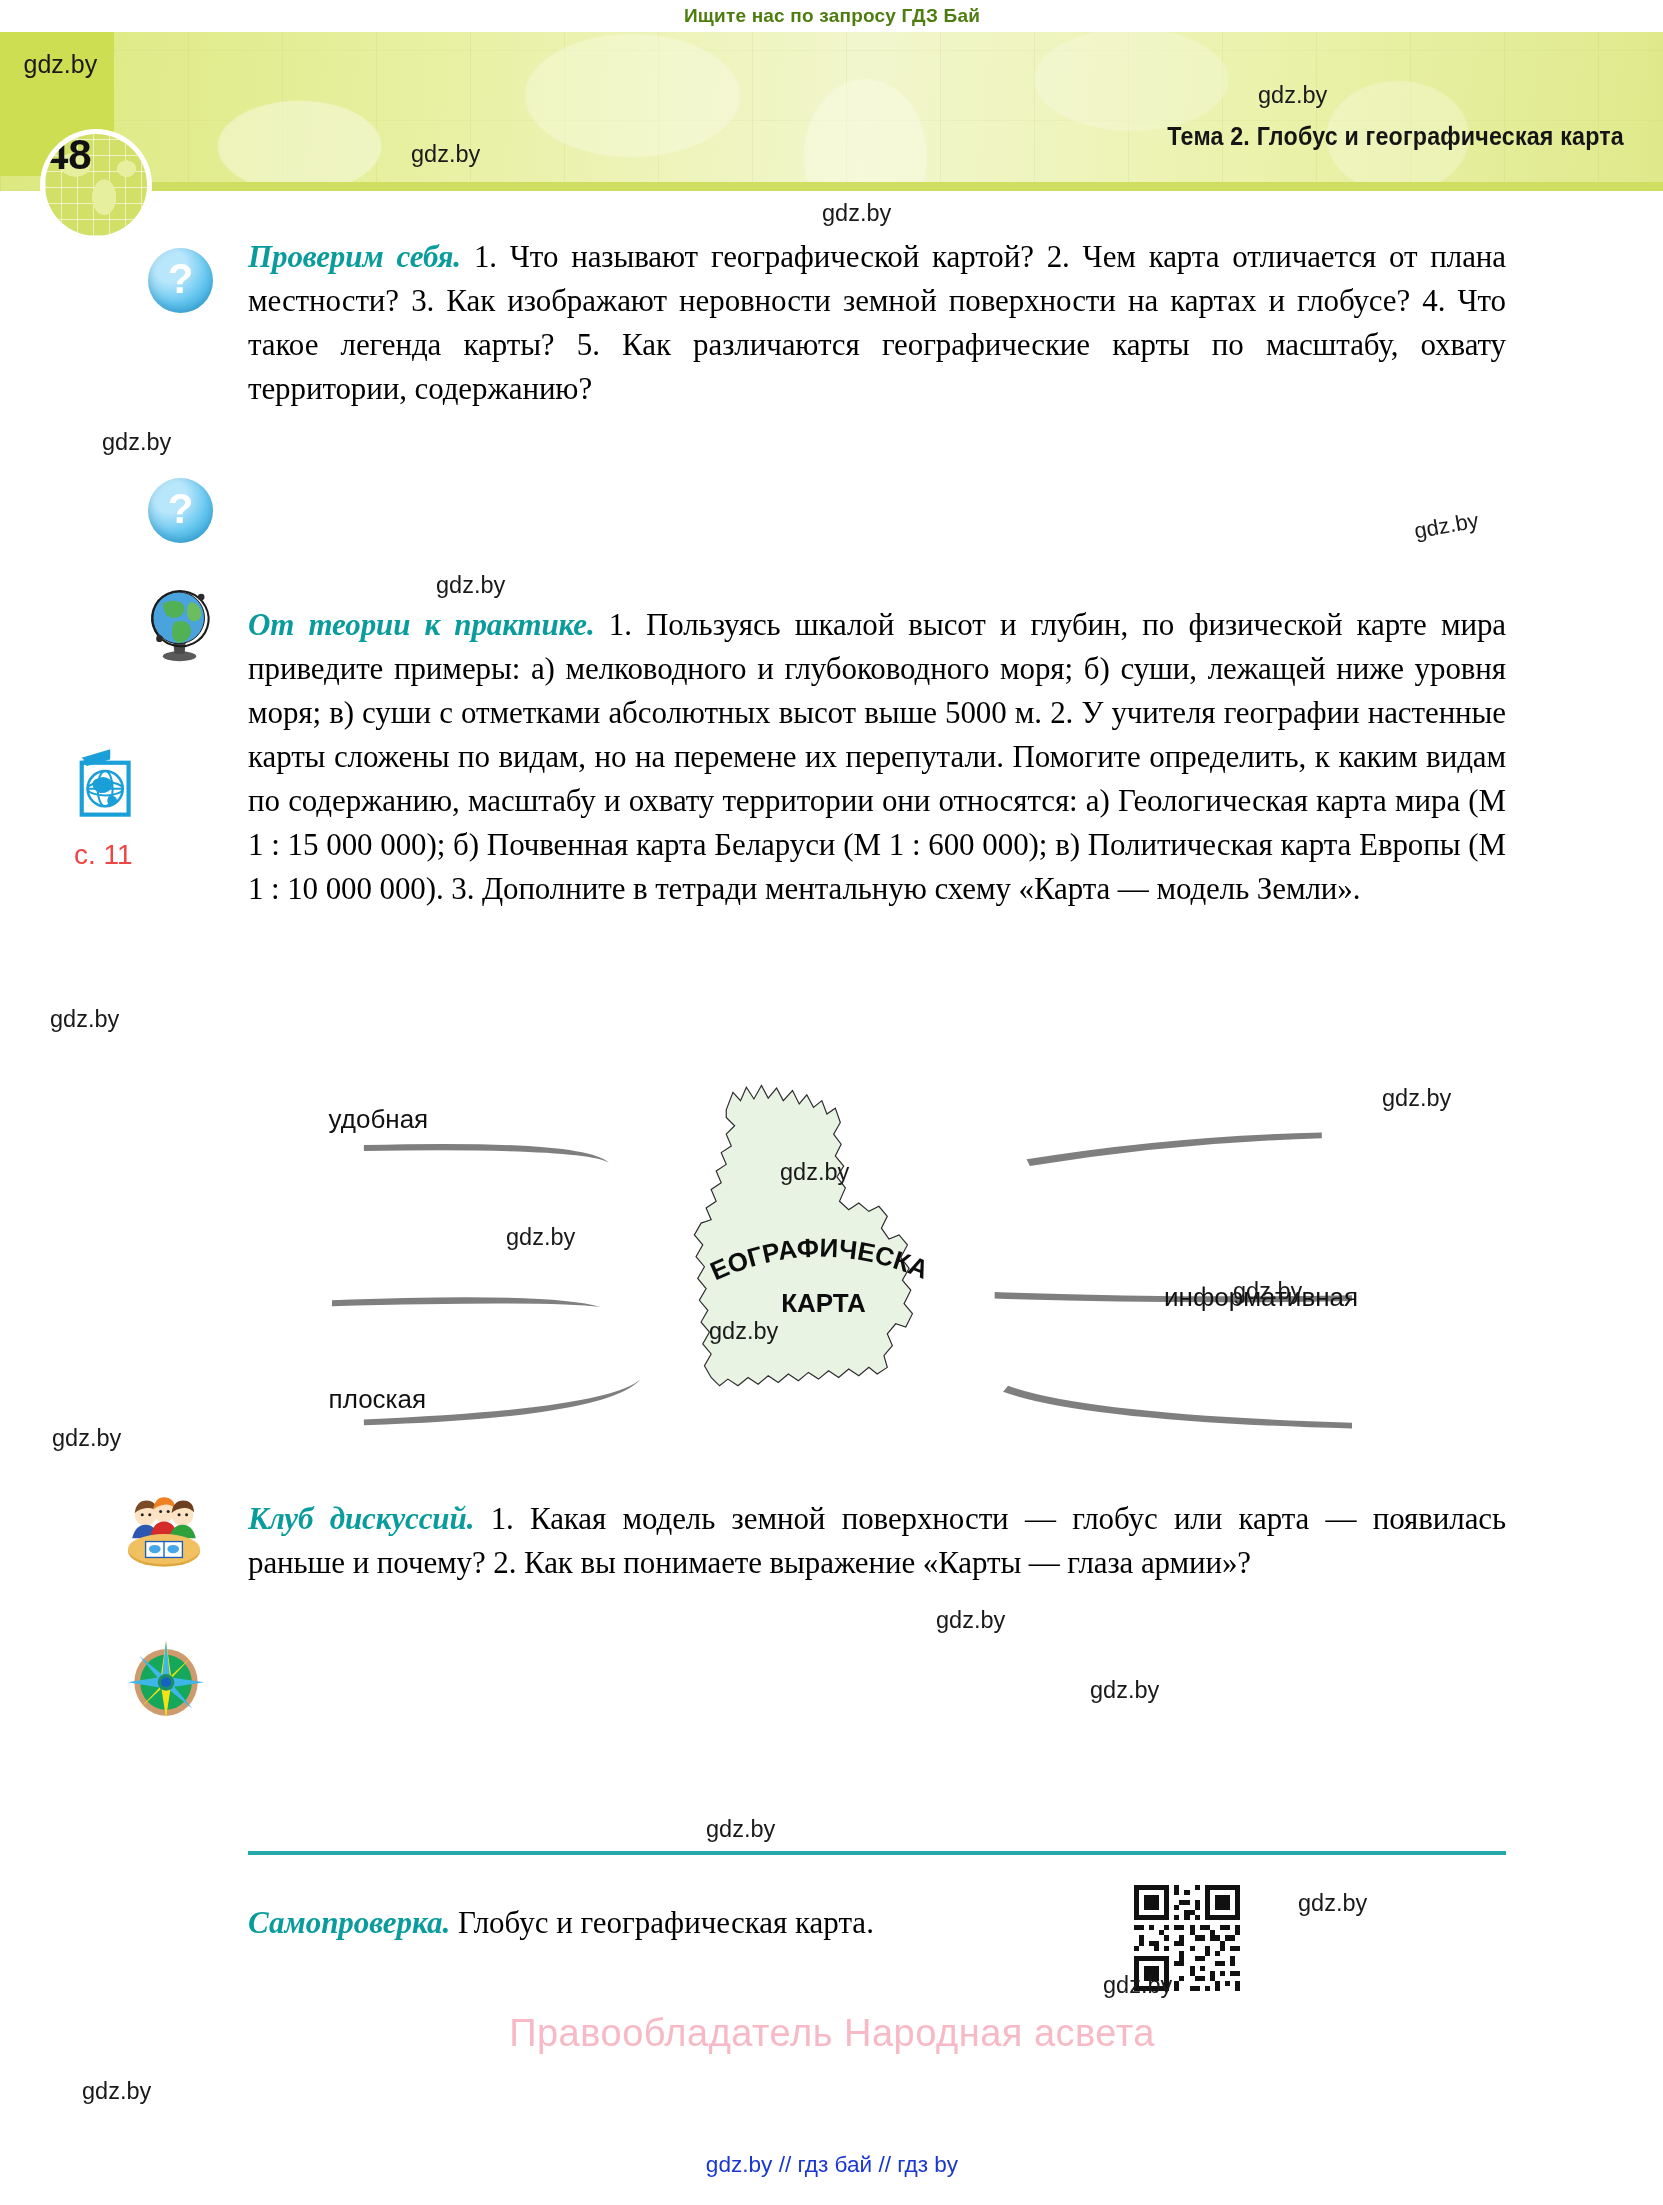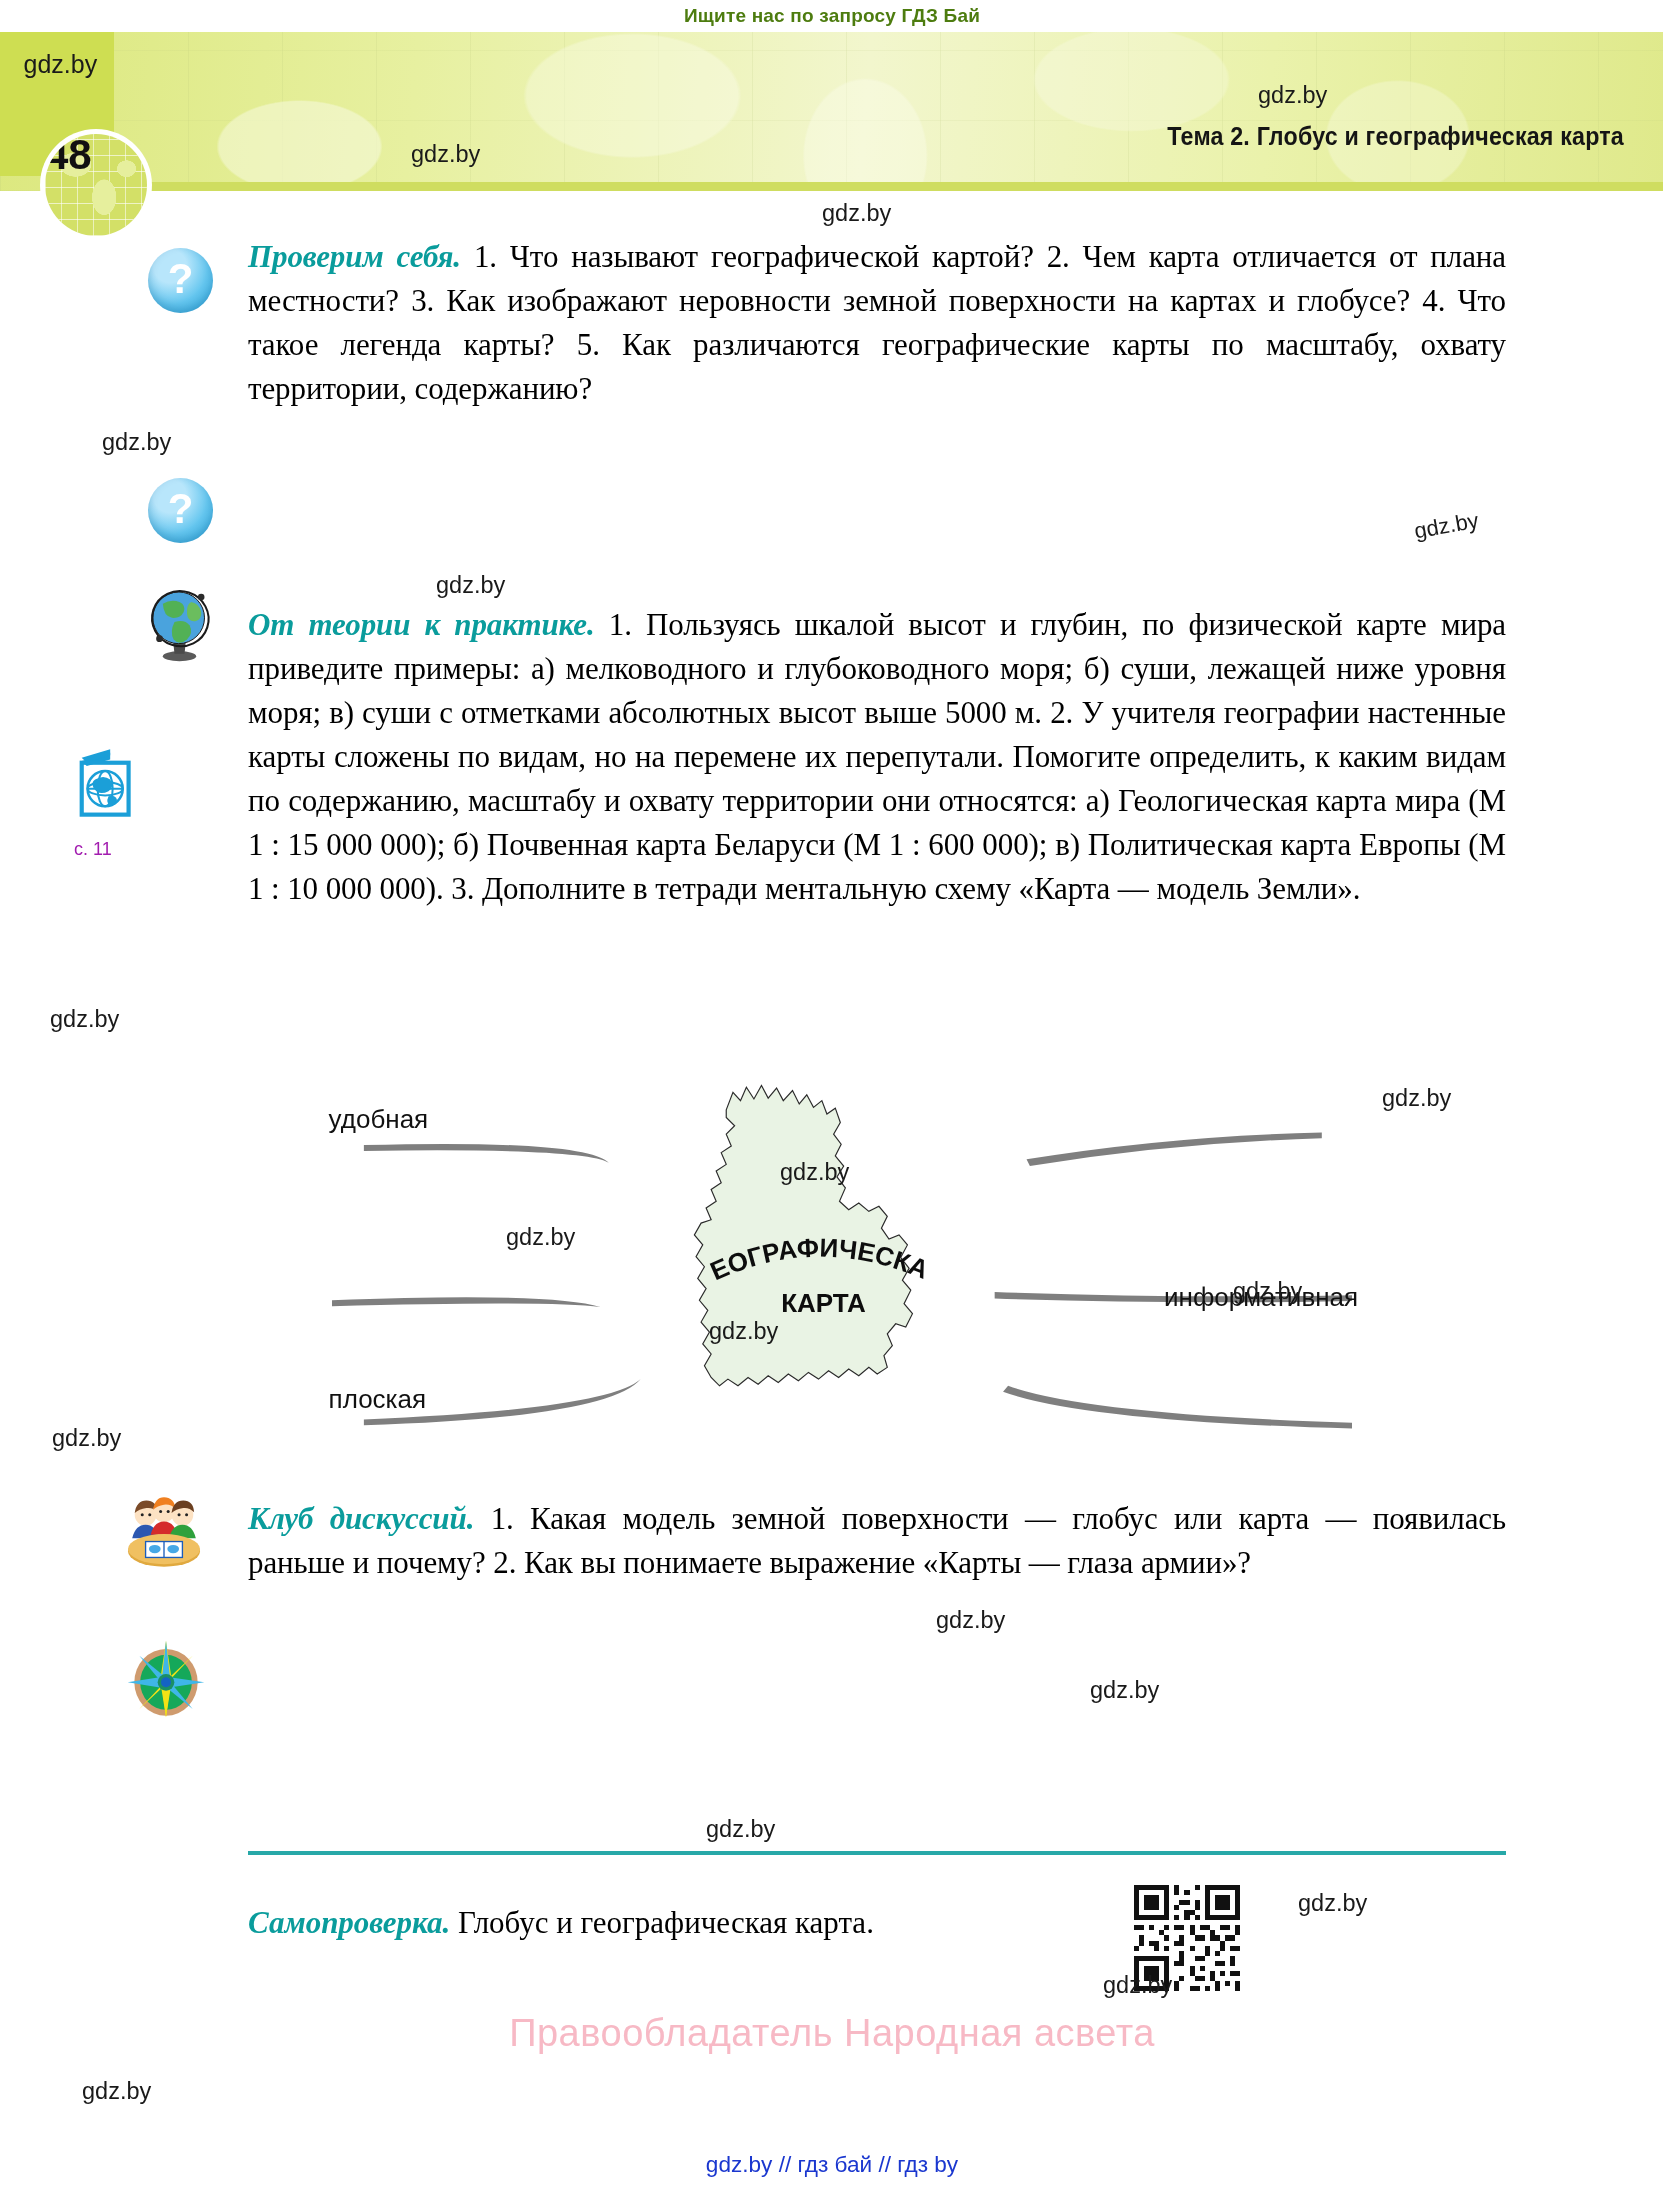--- a/index.html
+++ b/index.html
@@ -166,22 +166,22 @@
     position: absolute;
     width: 77px; height: 80px;
   }
   .icon-atlas {
     position: absolute;
     width: 77px; height: 77px;
   }
   .atlas-caption {
     position: absolute;
     font-family: "Liberation Sans", sans-serif;
-    font-size: 18px;
-    color: #a21caf;
+    font-size: 28px;
+    color: #ef4444;
   }
   .icon-kids { position: absolute; width: 84px; height: 77px; }
   .icon-compass { position: absolute; width: 80px; height: 84px; }
 
   
   .diagram {
     position: absolute;
     left: 332px;
     top: 1067px;
     width: 1020px;

